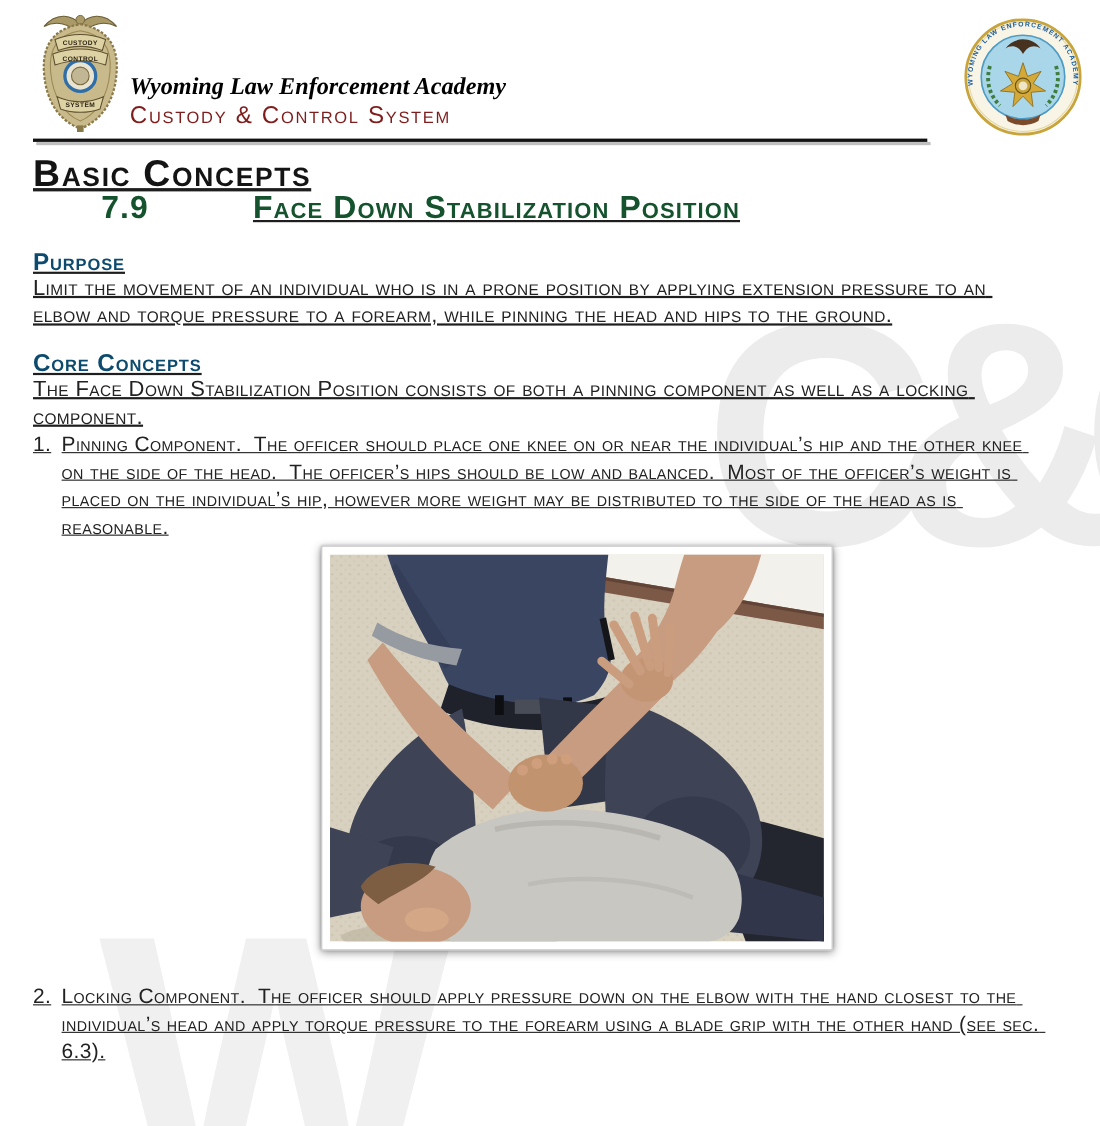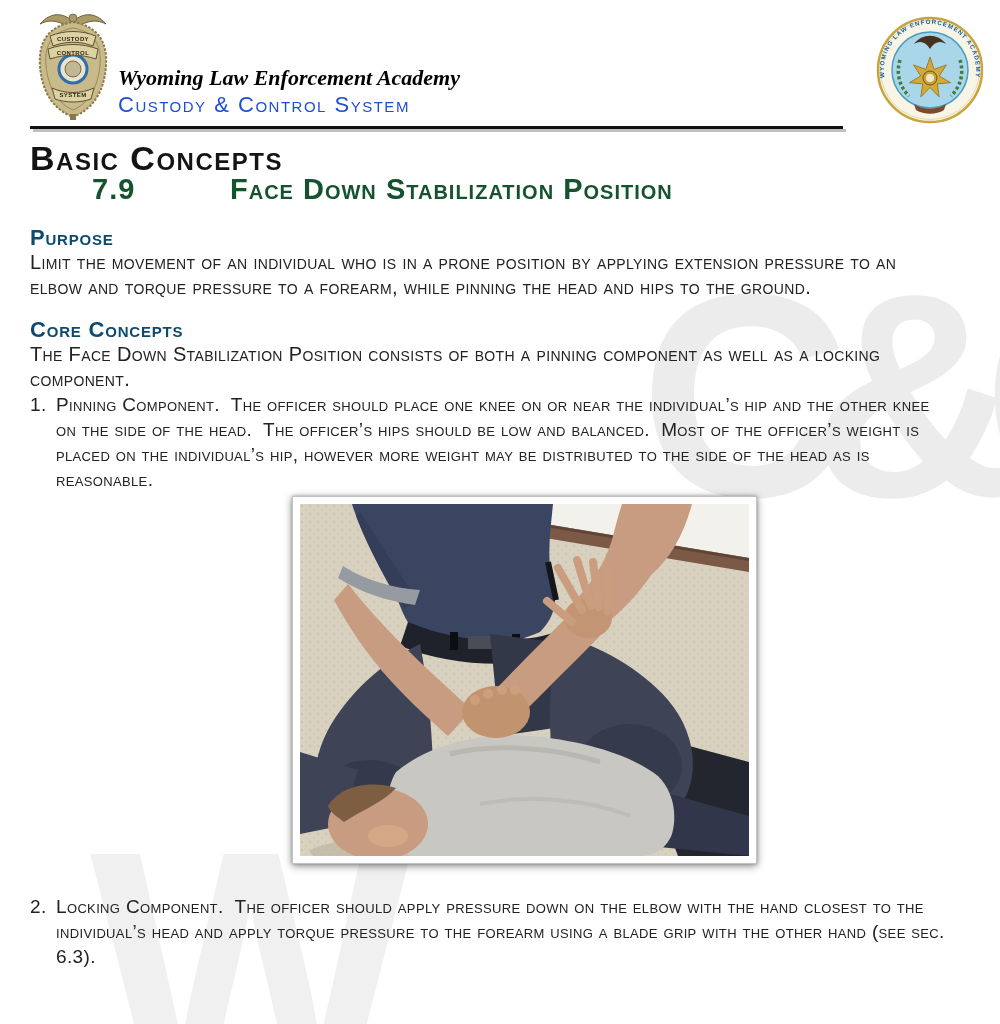--- a/index.html
+++ b/index.html
@@ -26,28 +26,28 @@
   .badge{position:absolute;left:30px;top:6px;width:86px;height:114px;}
   .seal{position:absolute;right:16px;top:16px;width:108px;height:108px;}
   .titles{position:absolute;left:118px;top:64px;}
   .academy-title{
     font-family:"Liberation Serif","DejaVu Serif",serif;
     font-style:italic;font-weight:bold;
     font-size:22px;line-height:27px;color:#000;
   }
   .system-title{
     font-variant:small-caps;
-    font-size:22px;line-height:27px;letter-spacing:1.5px;color:#1d4ed8;
+    font-size:22px;line-height:27px;letter-spacing:1.5px;color:#7f1d1d;
   }
   .rule{
     position:absolute;left:30px;top:126px;width:813px;height:3px;
     background:#111;box-shadow:3px 3px 0 rgba(0,0,0,0.25);
   }
   
-  .content{margin:0 30px;width:915px;}
+  .content{margin:0 30px;width:915px;text-decoration:underline;}
   h1.section-title{
     margin:10px 0 0 0;font-size:34px;line-height:32px;
     font-weight:600;font-variant:small-caps;letter-spacing:1.5px;color:#141414;
   }
   .topic-line{font-size:29px;line-height:30px;font-weight:600;font-variant:small-caps;letter-spacing:1px;color:#14532d;padding-left:62px;}
   .topic-num{display:inline-block;width:138px;}
   h3.subhead{
     margin:22px 0 0 0;font-size:22px;line-height:24px;
     font-weight:700;font-variant:small-caps;letter-spacing:0.8px;color:#0c4a6e;
   }

